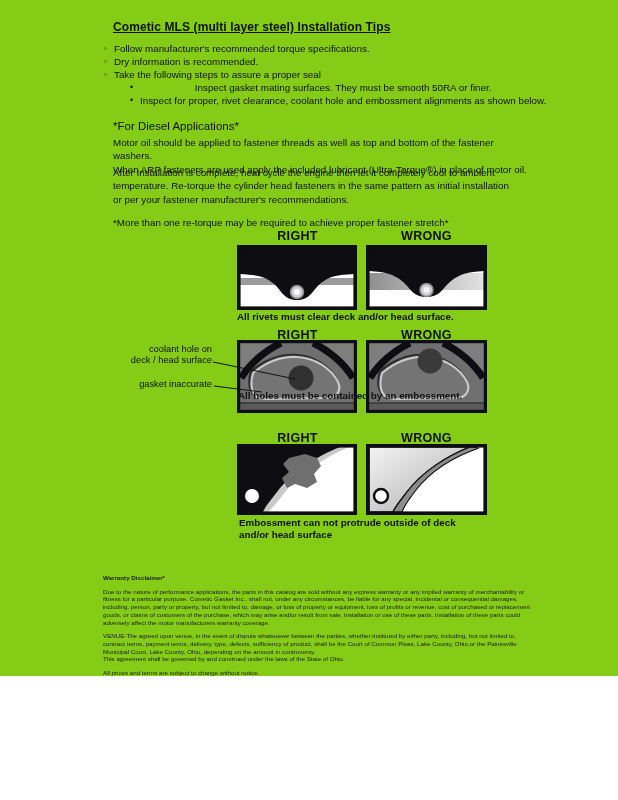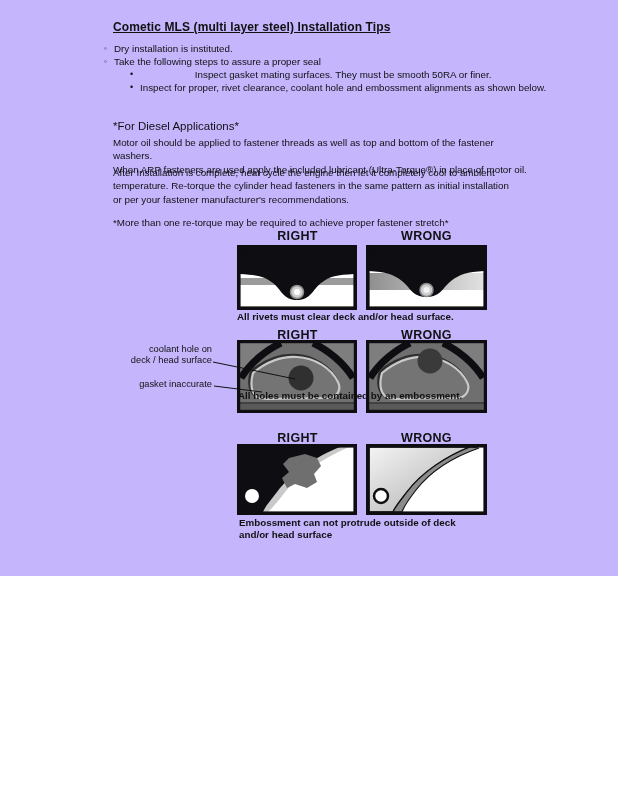--- a/index.html
+++ b/index.html
@@ -1,16 +1,16 @@
 <!DOCTYPE html>
 <html><head>
 <meta charset="utf-8">
 <style>
   html,body{margin:0;padding:0;background:#ffffff;}
-  #doc{position:relative;width:618px;height:576px;background:#c4b5fd;overflow:hidden;
+  #doc{position:relative;width:618px;height:676px;background:#84cc16;overflow:hidden;
        font-family:"Liberation Sans",sans-serif;color:#111;}
   .abs{position:absolute;}
   .title{left:113px;top:20px;font-size:12px;font-weight:700;text-decoration:underline;letter-spacing:.1px;}
   .bullets{left:104px;top:42px;font-size:9.8px;line-height:13px;}
   .b1{position:relative;padding-left:10px;}
   .b1::before{content:"\25E6";position:absolute;left:0;top:0;font-size:8px;}
   .b2{position:relative;padding-left:10px;margin-left:26px;text-align:center;}
   .b2::before{content:"\2022";position:absolute;left:0;top:0;font-size:9px;}
   .diesel-h{left:113px;top:120px;font-size:11.5px;font-weight:400;}
   .para{left:113px;white-space:pre-line;font-size:9.8px;line-height:13.3px;width:420px;}
@@ -25,21 +25,22 @@
   svg{display:block;}
 </style>
 </head>
 <body>
 
 <div id="doc">
 
   <div class="abs title">Cometic MLS (multi layer steel) Installation Tips</div>
 
   <div class="abs bullets">
-    <div class="b1">Dry installation is instituted.</div>
+    <div class="b1">Follow manufacturer's recommended torque specifications.</div>
+    <div class="b1">Dry information is recommended.</div>
     <div class="b1">Take the following steps to assure a proper seal</div>
     <div class="b2">Inspect gasket mating surfaces.  They must be smooth 50RA or finer.</div>
     <div class="b2">Inspect for proper, rivet clearance, coolant hole and embossment alignments as shown below.</div>
   </div>
 
   <div class="abs diesel-h">*For Diesel Applications*</div>
   <div class="abs para p1">Motor oil should be applied to fastener threads as well as top and bottom of the fastener washers.
 When ARP fasteners are used apply the included lubricant (Ultra-Torque®) in place of motor oil.</div>
   <div class="abs para p2">After Installation is complete, heat cycle the engine then let it completely cool to ambient
 temperature. Re-torque the cylinder head fasteners in the same pattern as initial installation

